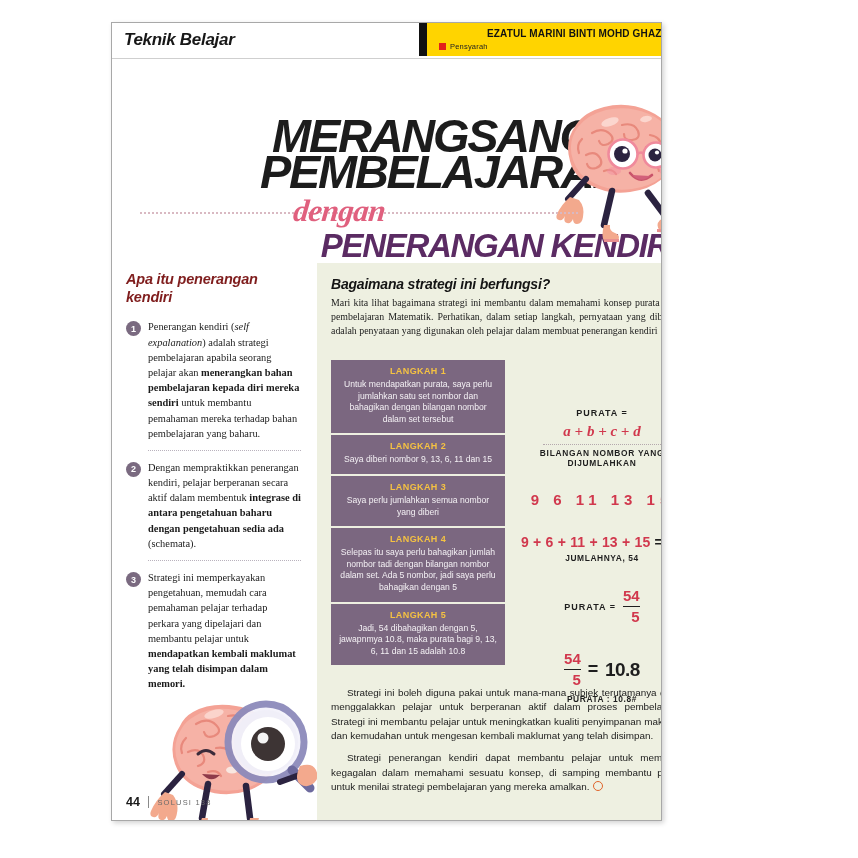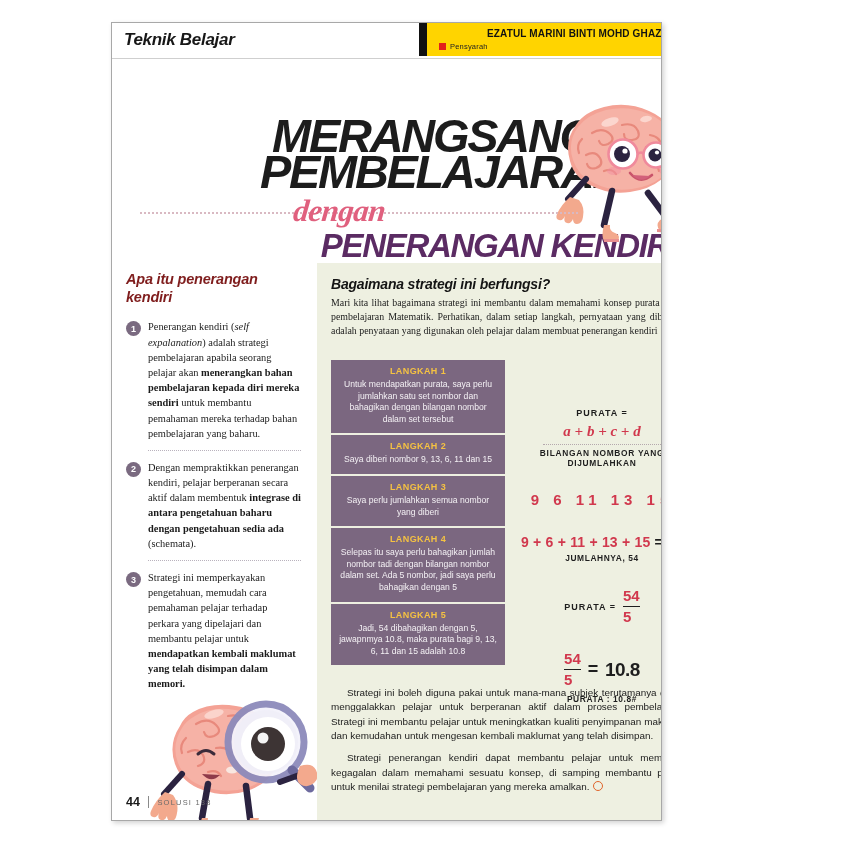--- a/index.html
+++ b/index.html
@@ -141,21 +141,21 @@
   }
   .m-dots{border-top:1.5px dotted #b5a8ad;width:118px;margin:4px auto 3px;}
   .m-caption{font-size:8.4px;font-weight:bold;letter-spacing:.7px;color:#1e1e1e;}
   .m-numbers{
     margin-top:23px;font-size:15px;font-weight:bold;color:#d1384d;letter-spacing:5px;
   }
   .m-sum{margin-top:26px;font-size:14px;font-weight:bold;color:#d1384d;letter-spacing:.2px;}
   .m-sum .eq{color:#1e1e1e;}
   .m-sub{font-size:8.4px;font-weight:bold;letter-spacing:.6px;margin-top:3px;color:#1e1e1e;}
   .m-frac-row{display:flex;align-items:center;justify-content:center;gap:7px;margin-top:24px;}
-  .m-frac{display:inline-block;text-align:left;}
+  .m-frac{display:inline-block;text-align:right;}
   .m-frac .n{font-size:15px;font-weight:bold;color:#d1384d;line-height:1.05;}
   .m-frac .bar{border-top:1.6px solid #1e1e1e;margin:1px 0;}
   .m-frac .d{font-size:15px;font-weight:bold;color:#d1384d;line-height:1.05;}
   .m-eqbig{font-size:18px;font-weight:bold;color:#1e1e1e;letter-spacing:-.3px;}
   .m-res{font-size:19px;font-weight:bold;color:#1e1e1e;letter-spacing:-.5px;}
 
   
   .p-body{
     position:absolute;left:14px;top:423px;width:356px;
     font-family:Liberation Sans, sans-serif;

